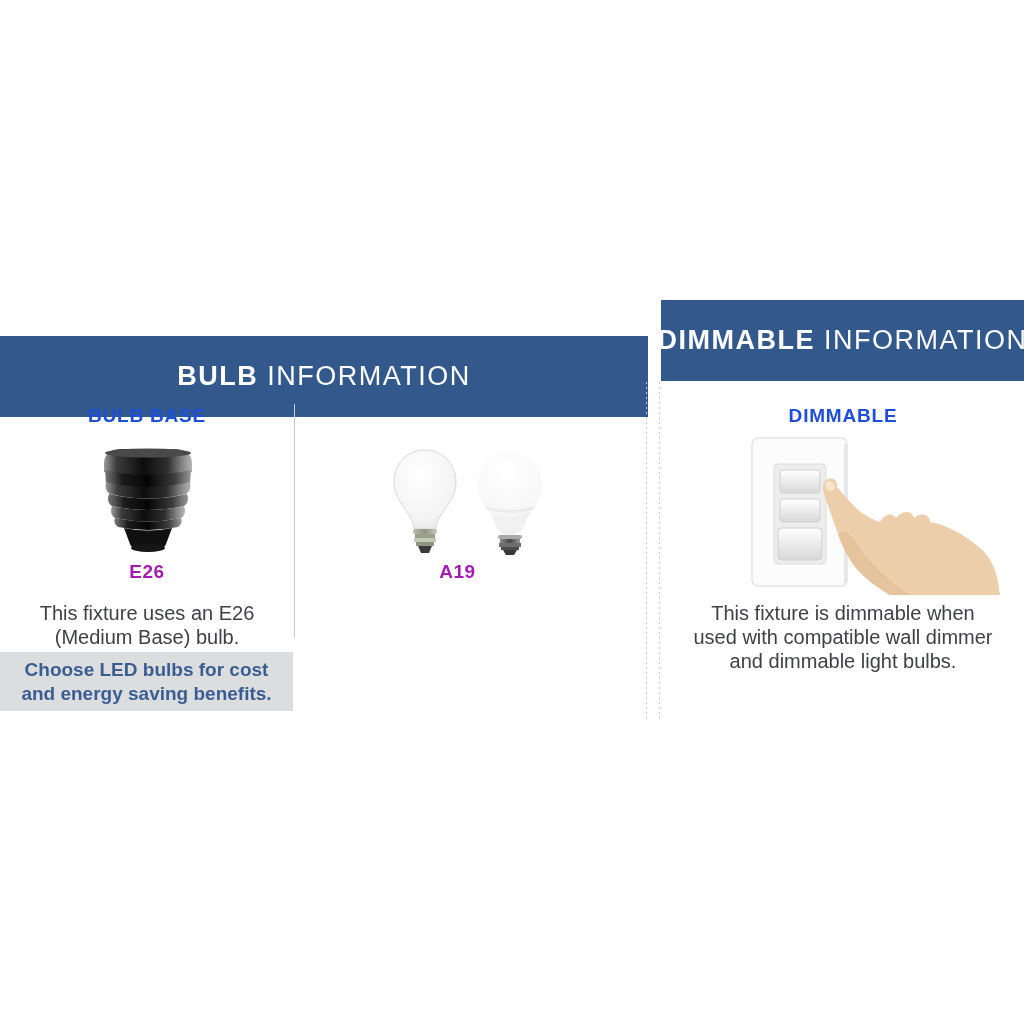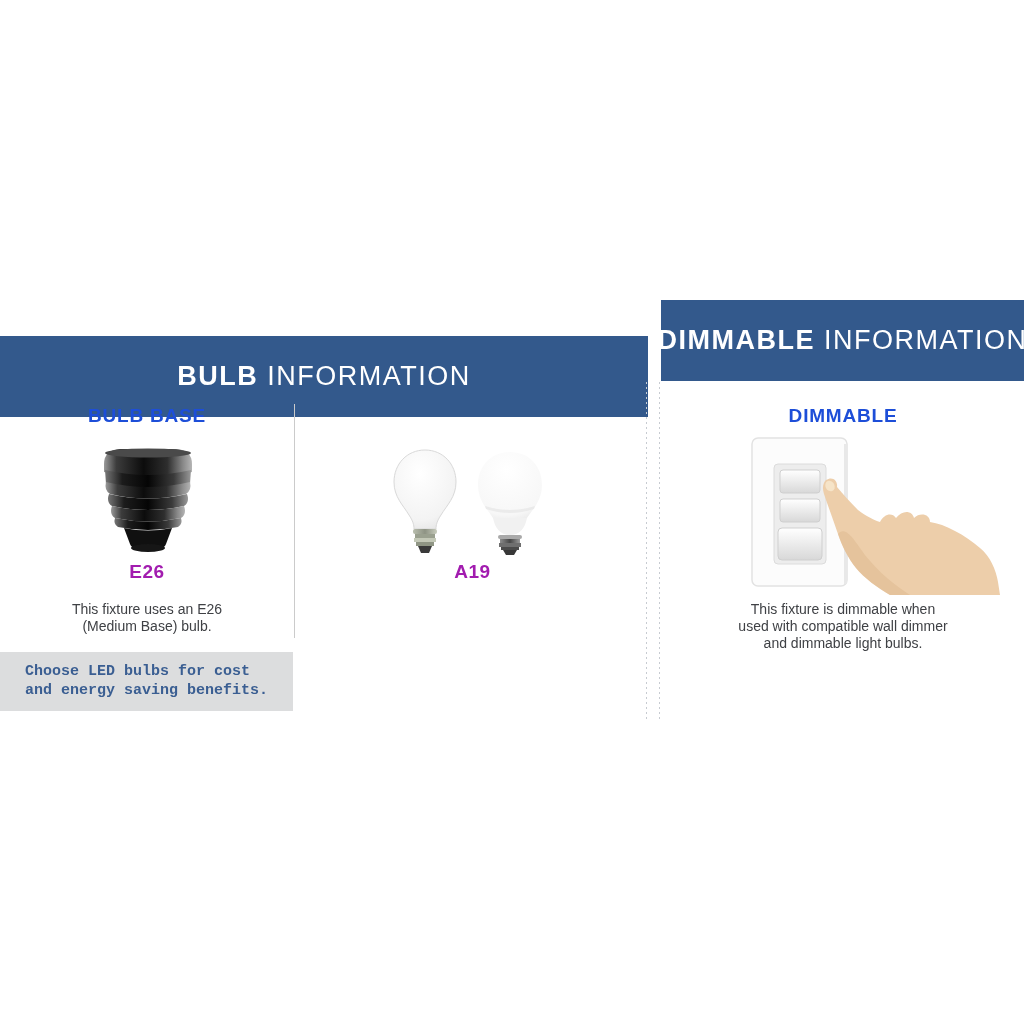--- a/index.html
+++ b/index.html
@@ -65,51 +65,50 @@
   .value-label {
     position: absolute;
     top: 561px;
     font-size: 19px;
     font-weight: 700;
     letter-spacing: 0.5px;
     color: #a21caf;
     text-align: center;
   }
   #value-e26 { left: 0;     width: 294px; }
-  #value-a19 { left: 300px; width: 345px; }
+  #value-a19 { left: 285px; width: 345px; }
 
   .description {
     position: absolute;
     top: 601px;
-    font-size: 14px;
+    font-size: 20px;
     line-height: 1.2;
     color: #3F4145;
     text-align: center;
     white-space: pre-line;
   }
   #desc-bulb-base  { left: 17px;  width: 260px; }
   #desc-bulb-shape { left: 322px; width: 300px; }
   #desc-dimmable   { left: 678px; width: 330px; }
 
   
   .callout {
     position: absolute;
     left: 0; top: 652px;
     width: 293px; height: 59px;
     background: #DCDDDE;
     display: flex;
     align-items: center;
     justify-content: center;
-    text-align: left;
-    font-size: 15px;
+    text-align: center;
+    font-size: 19px;
     font-weight: 700;
     line-height: 1.25;
     color: #3A5E92;
     white-space: pre-line;
-    font-family: Liberation Mono, monospace;
   }
 
   
   .img-e26    { position: absolute; left: 98px;  top: 446px; }
   .img-bulbs  { position: absolute; left: 385px; top: 448px; }
   .img-dimmer { position: absolute; left: 740px; top: 430px; }
 </style>
 </head>
 <body>
 

